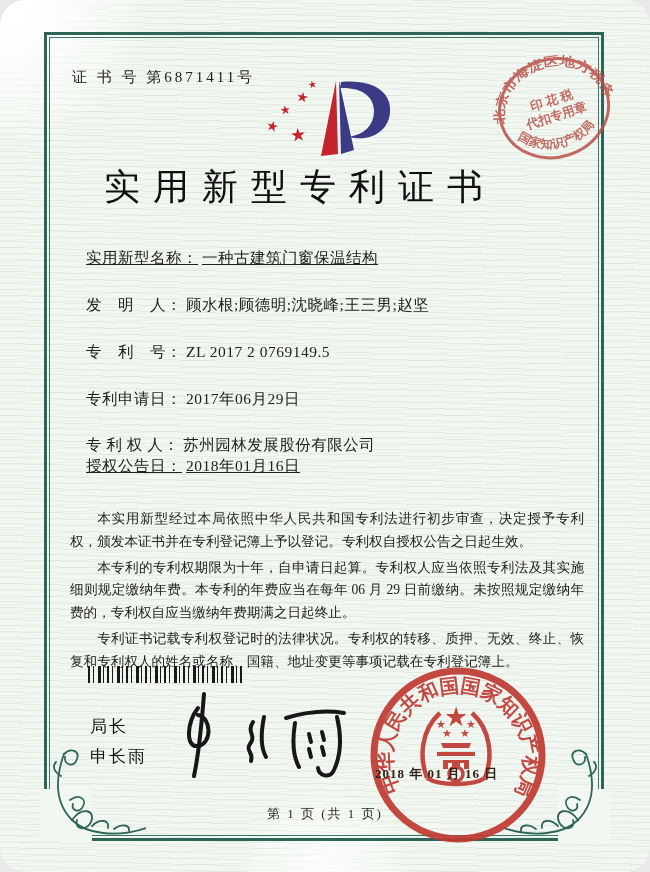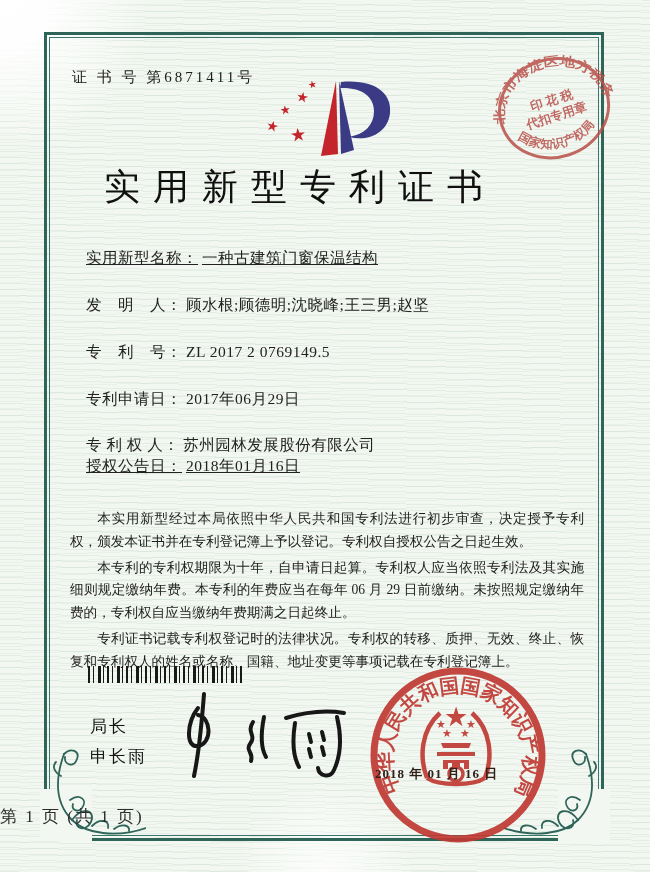--- a/index.html
+++ b/index.html
@@ -3,42 +3,42 @@
 <meta charset="utf-8">
 <style>
   html,body{margin:0;padding:0;background:#e9e9e9;}
   .photo{position:relative;width:650px;height:872px;margin:0 auto;overflow:hidden;
     background-color:#f3f7f1;
     background-image:
       radial-gradient(circle at 0% 0%, #ffffff 0px, rgba(255,255,255,.9) 50px, rgba(255,255,255,0) 150px),
       radial-gradient(circle at 50% 100%, rgba(255,255,255,.8) 0px, rgba(255,255,255,0) 90px),
       repeating-linear-gradient(1.5deg, rgba(125,170,140,0.13) 0 1px, rgba(0,0,0,0) 1px 6px),
       repeating-linear-gradient(-1.8deg, rgba(125,170,140,0.09) 0 1px, rgba(0,0,0,0) 1px 7px);
-    font-family:"Liberation Serif","DejaVu Serif",serif;color:#1f1f1f;}
+    font-family:"Liberation Serif","DejaVu Serif",serif;color:#1f1f1f;border-radius:25px;}
   .abs{position:absolute;}
   
   .frame{position:absolute;left:44px;top:32px;width:554px;height:803px;
     border:3px solid #2f6459;}
   .frame-inner{position:absolute;left:2px;top:2px;right:2px;bottom:2px;border:1px solid #39756a;}
   .corner-mask{position:absolute;width:52px;height:52px;background:#f3f7f1;}
   .cert-no{left:72px;top:68px;font-size:15px;letter-spacing:3px;color:#1c1c1c;}
   .title{left:0;top:163px;width:600px;text-align:center;font-size:36px;font-weight:normal;
     letter-spacing:13px;color:#101010;}
   .field{left:86px;font-size:15.5px;letter-spacing:.5px;color:#222;white-space:nowrap;}
   .field .lbl{margin-right:4px;}
   .body-block{left:67px;top:505px;width:520px;font-size:13.6px;line-height:22.8px;
     text-align:justify;color:#1d1d1d;}
   .body-block p{margin:3px;text-indent:2em;}
   .barcode{left:88px;top:666px;width:156px;height:17px;
     background:repeating-linear-gradient(90deg,#191919 0 2px,transparent 2px 5px,#191919 5px 6px,
       transparent 6px 10px,#191919 10px 13px,transparent 13px 15px,#191919 15px 16px,transparent 16px 19px);}
   .director{font-size:17px;letter-spacing:2px;color:#161616;}
   .seal-date{left:375px;top:765px;font-size:13px;font-weight:bold;letter-spacing:1px;
     color:#31201a;z-index:6;}
-  .footer{left:0;top:805px;width:650px;text-align:left;font-size:17px;
+  .footer{left:0;top:805px;width:650px;text-align:center;font-size:13px;
     letter-spacing:2px;color:#2c2c2c;}
   .stamp-wrap{left:486px;top:46px;width:138px;height:130px;transform:rotate(-18deg);opacity:.85;}
   .seal-wrap{left:367px;top:664px;width:182px;height:182px;opacity:.92;}
   .logo-wrap{left:262px;top:78px;width:140px;height:84px;}
   .logo-star{position:absolute;color:#c4242b;line-height:1;}
   .flourish{width:112px;height:100px;}
   svg text{font-family:"Liberation Serif","DejaVu Serif",serif;}
 </style>
 </head>
 <body>

